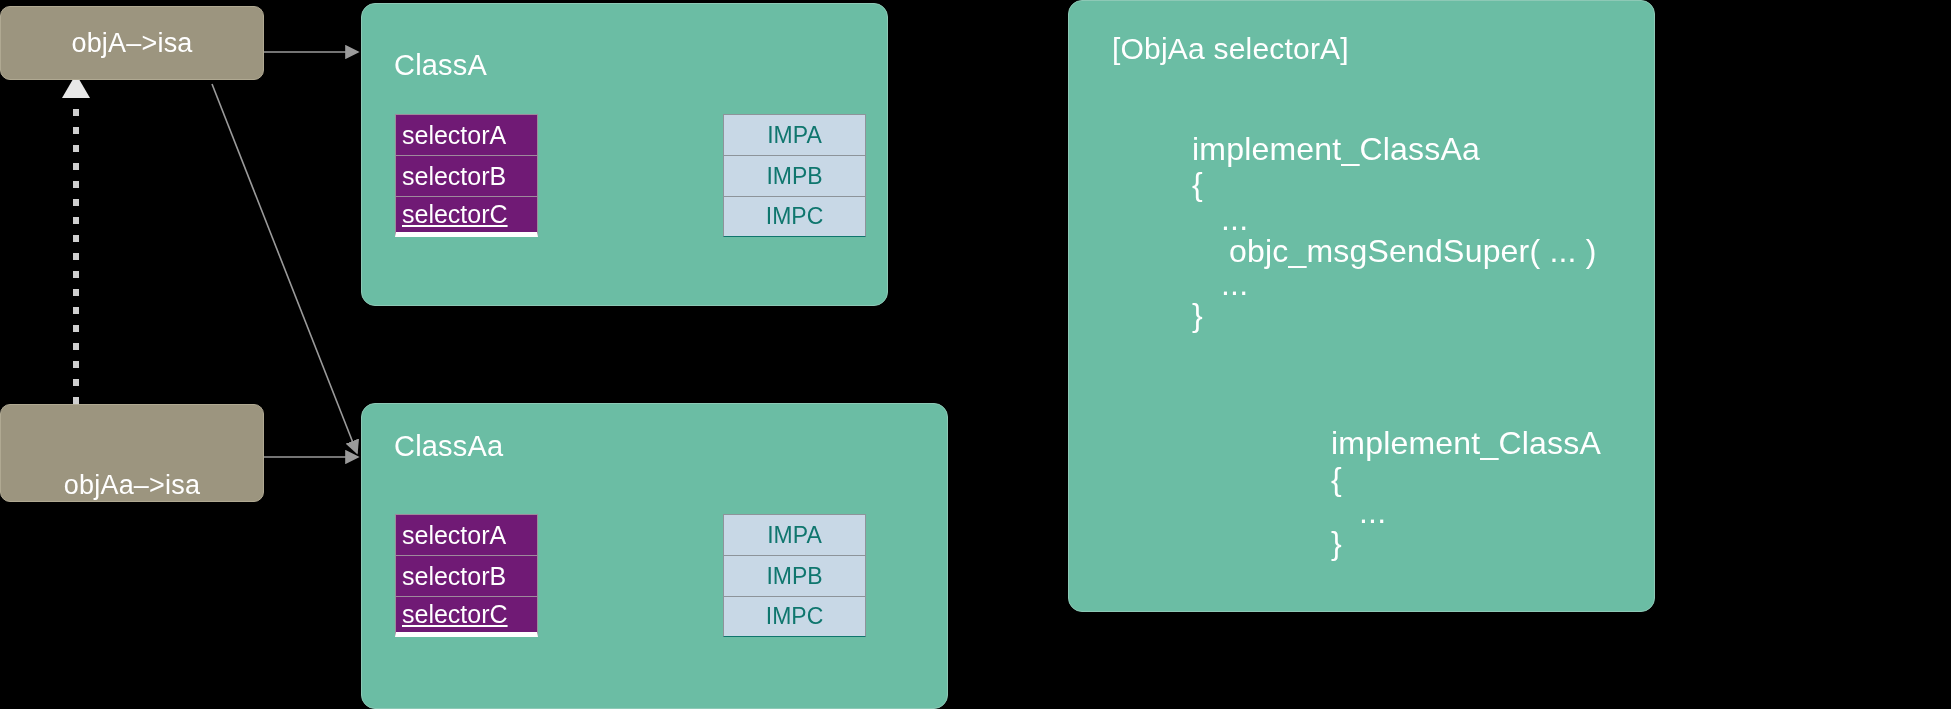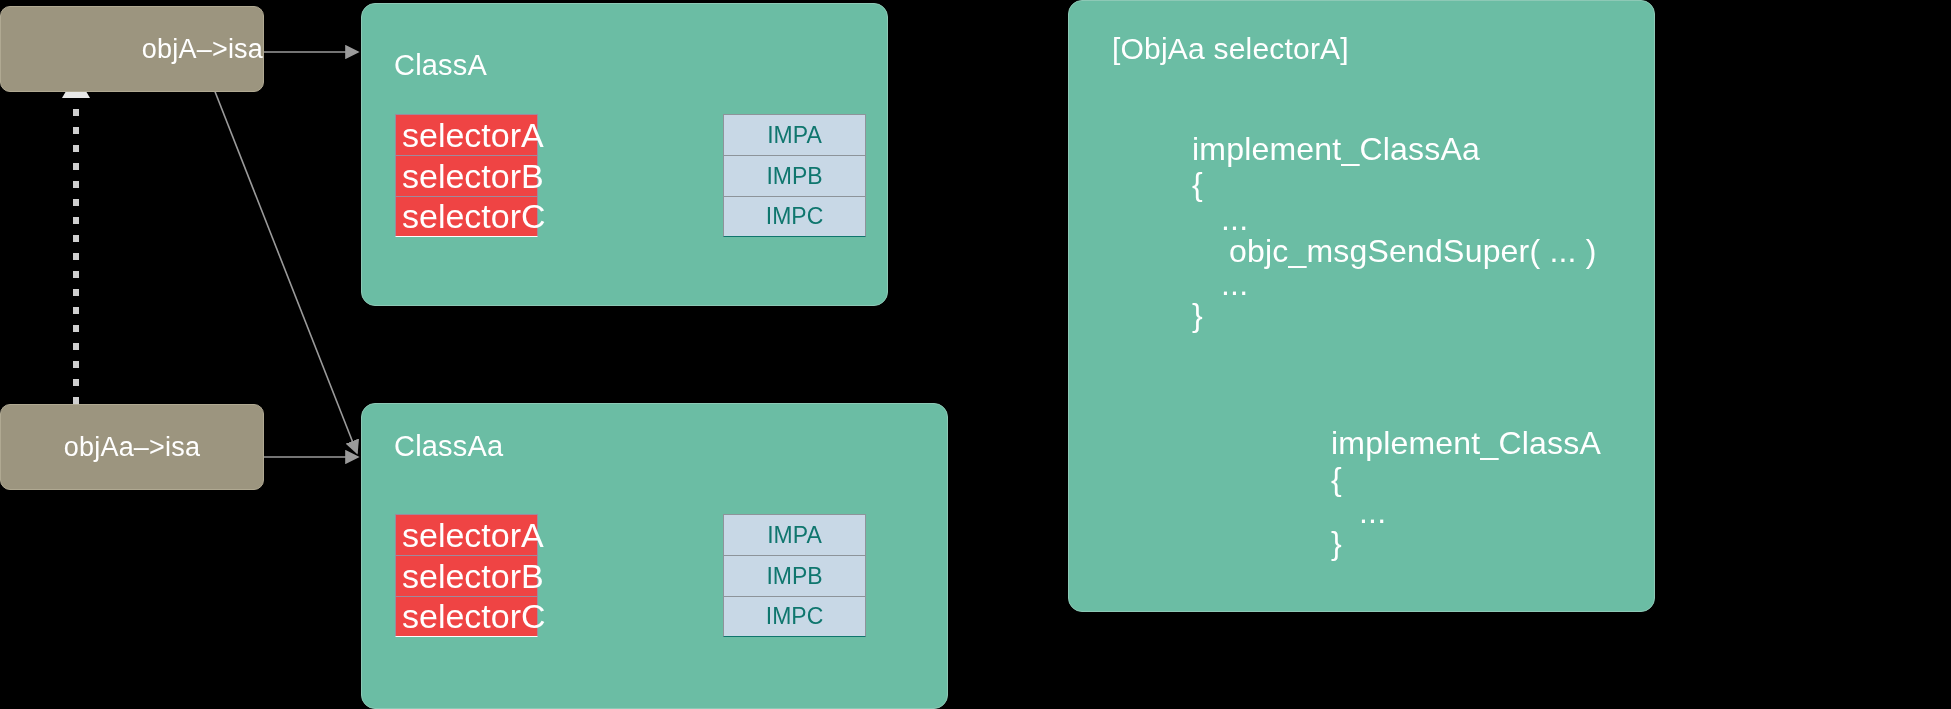--- a/index.html
+++ b/index.html
@@ -45,33 +45,33 @@
     color: #ffffff;
     font-size: 29px;
     letter-spacing: 0.2px;
     white-space: nowrap;
   }
   .sel-stack, .imp-stack {
     position: absolute;
     box-sizing: border-box;
   }
   .sel-cell {
-    background: #ef4444;
+    background: #701a75;
     border: 1px solid #9e8a9c;
     border-bottom: none;
     color: #ffffff;
-    font-size: 34px;
+    font-size: 25px;
     display: flex;
     align-items: center;
     padding-left: 6px;
     box-sizing: border-box;
     height: 41px;
     white-space: nowrap;
   }
-  .sel-cell:last-child { border-bottom: 1px solid #ffffff; }
+  .sel-cell:last-child { border-bottom: 5px solid #ffffff; text-decoration: underline; }
 
   .imp-cell {
     background: #c8d8e6;
     border: 1px solid #8d949a;
     border-bottom: none;
     color: #0f766e;
     font-size: 23px;
     display: flex;
     align-items: center;
     justify-content: center;
@@ -132,25 +132,25 @@
 
     <line x1="537" y1="534" x2="717" y2="534" stroke="#c09aa6" stroke-width="1.5" marker-end="url(#arrPink)"></line>
     <line x1="537" y1="586" x2="717" y2="586" stroke="#c09aa6" stroke-width="1.5" marker-end="url(#arrPink)"></line>
     <line x1="537" y1="637" x2="717" y2="637" stroke="#c09aa6" stroke-width="1.5" marker-end="url(#arrPink)"></line>
 
     <path d="M1106,65 C1078,86 1078,140 1120,168 C1140,179 1168,180 1190,180" fill="none" stroke="#c09aa6" stroke-width="3" marker-end="url(#arrPink)"></path>
 
     <path d="M1230,290 C1175,288 1128,308 1122,360 C1115,425 1180,458 1248,470 C1285,475 1310,474 1330,472" fill="none" stroke="#c09aa6" stroke-width="3" marker-end="url(#arrPink)"></path>
   </svg>
 
-  <div class="obj-box" style="left:0px; top:6px; width:264px; height:86px;justify-content:flex-end;">
+  <div class="obj-box" style="left:0px; top:6px; width:264px; height:74px;">
     <span>objA–&gt;isa</span>
   </div>
 
-  <div class="obj-box" style="left:0px; top:404px; width:264px; height:86px;">
+  <div class="obj-box" style="left:0px; top:404px; width:264px; height:98px;align-items:flex-end;">
     <span>objAa–&gt;isa</span>
   </div>
 
   <div class="class-panel" style="left:361px; top:3px; width:527px; height:303px;">
     <div class="class-title" style="left:32px; top:26px;margin-top:19px;">ClassA</div>
 
     <div class="sel-stack" style="left:33px; top:110px; width:143px;">
       <div class="sel-cell">selectorA</div>
       <div class="sel-cell">selectorB</div>
       <div class="sel-cell">selectorC</div>

